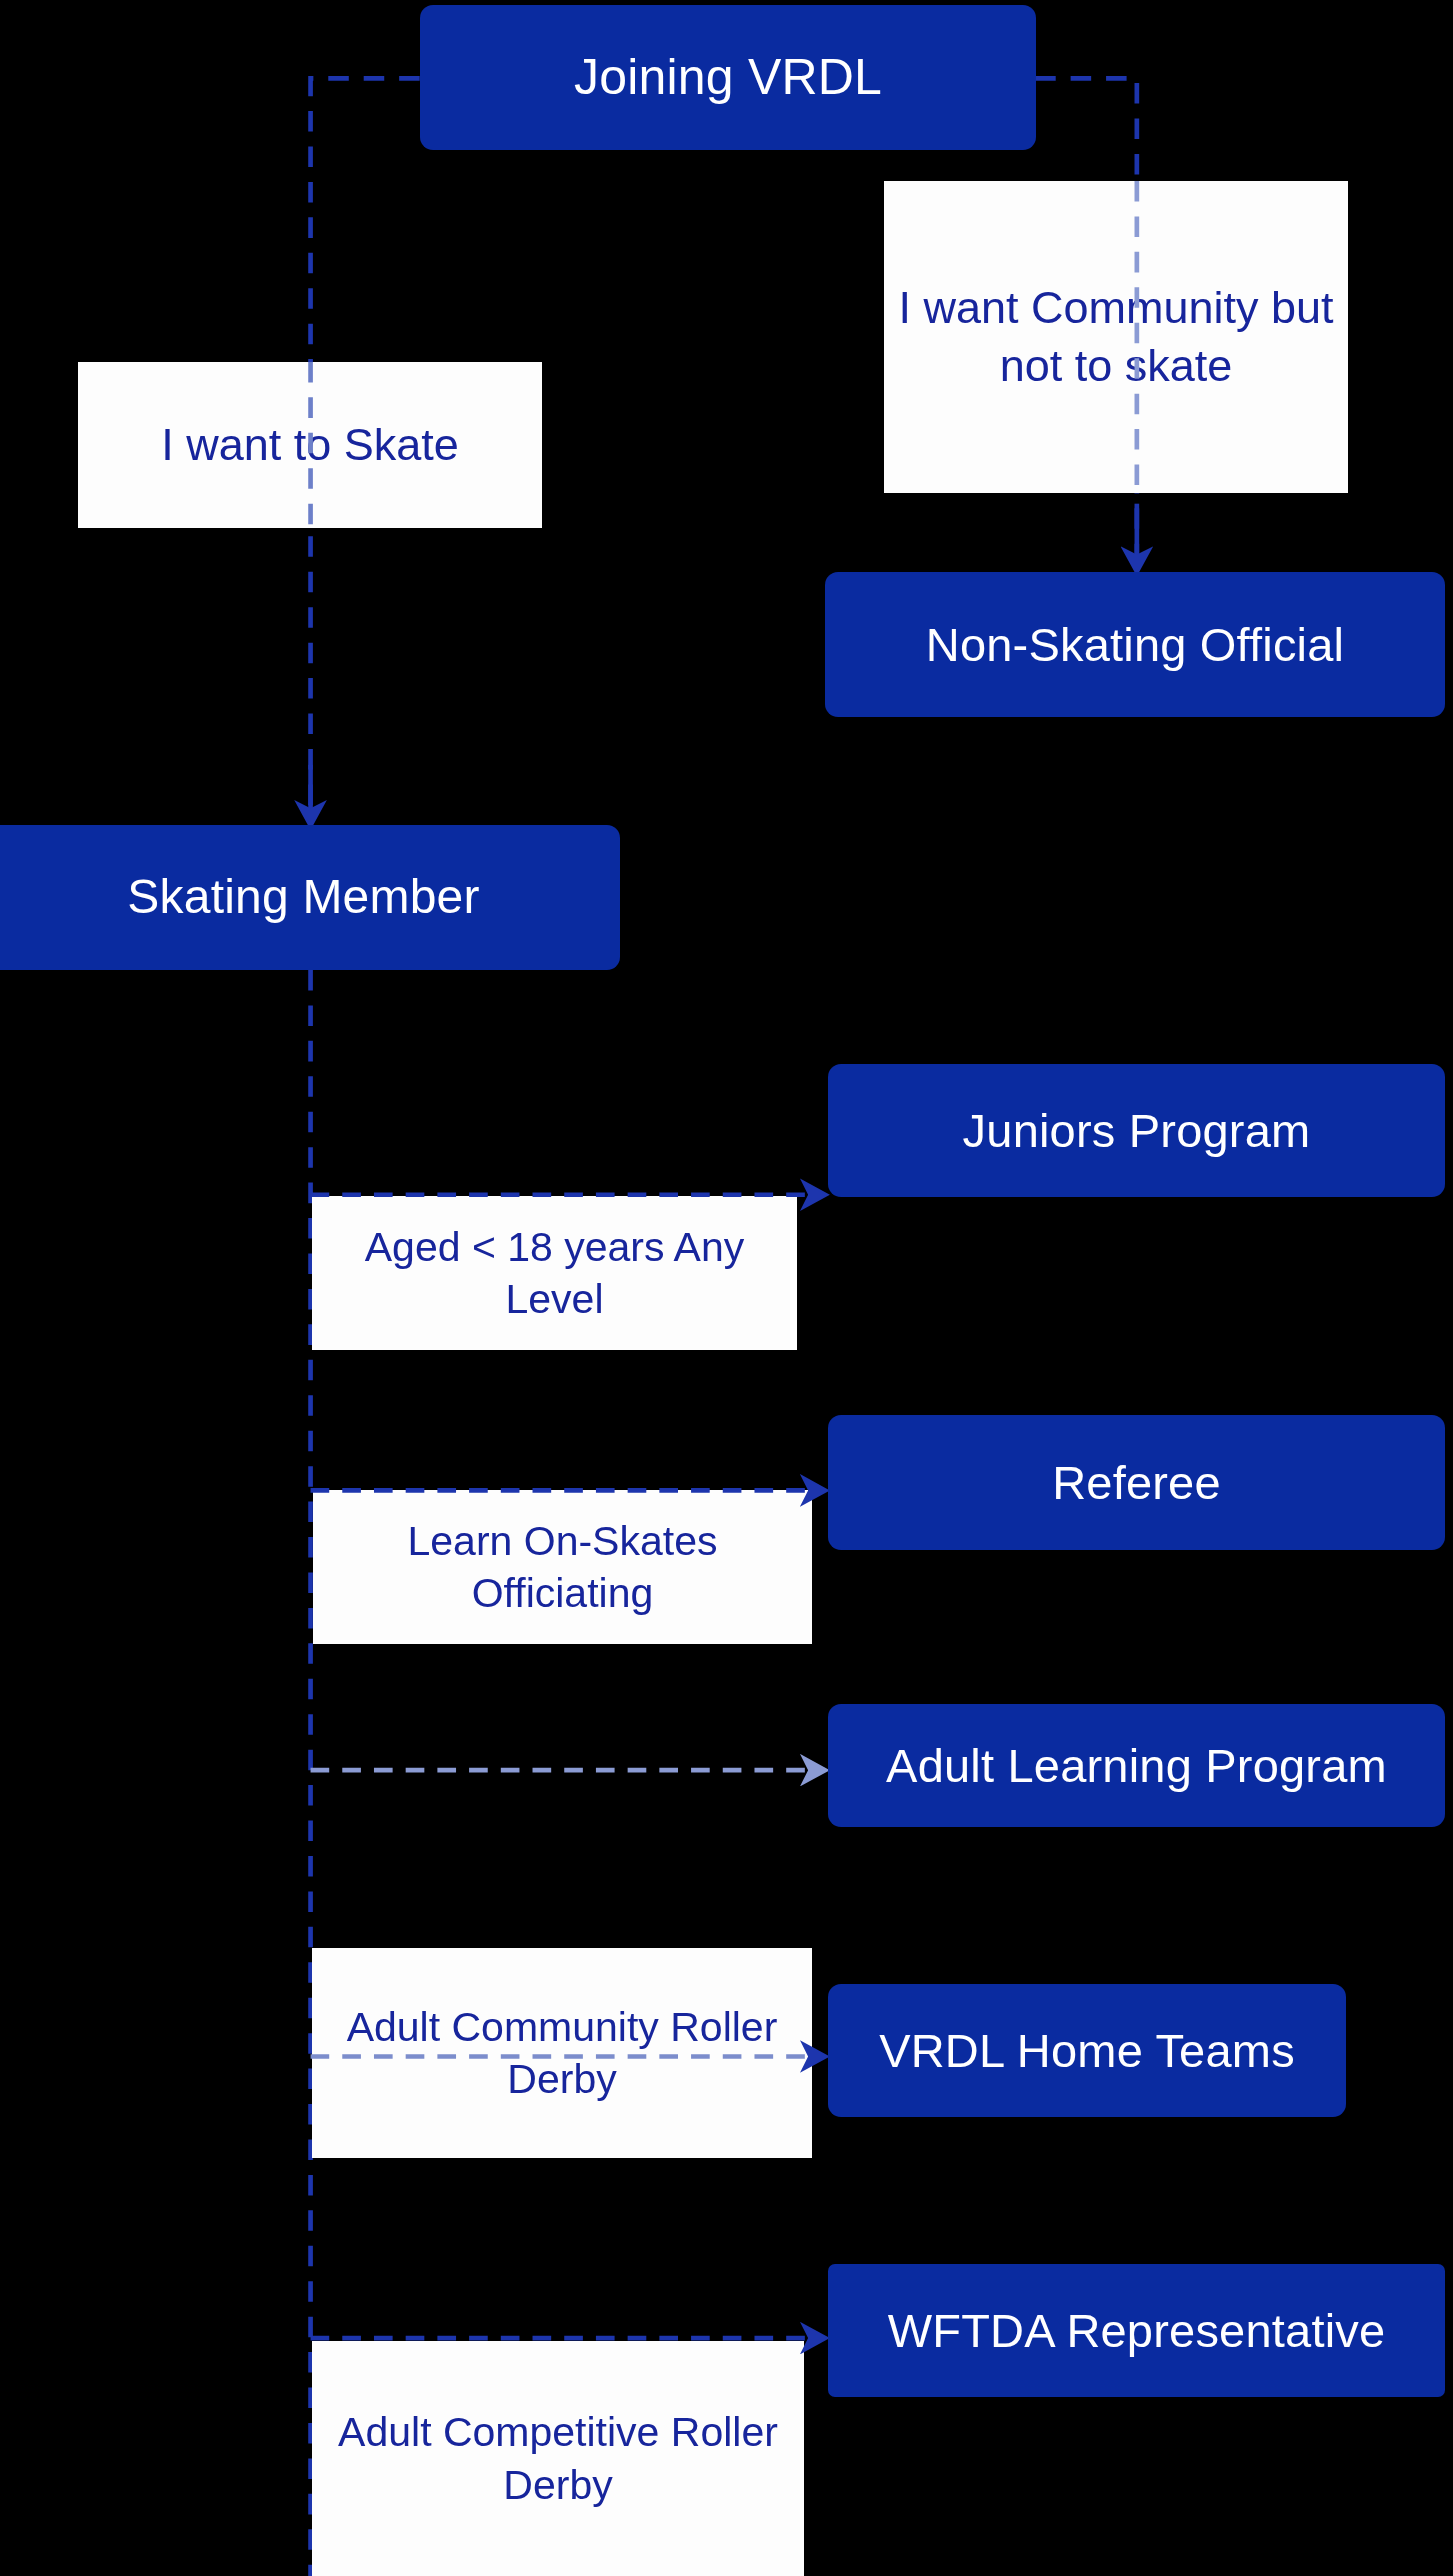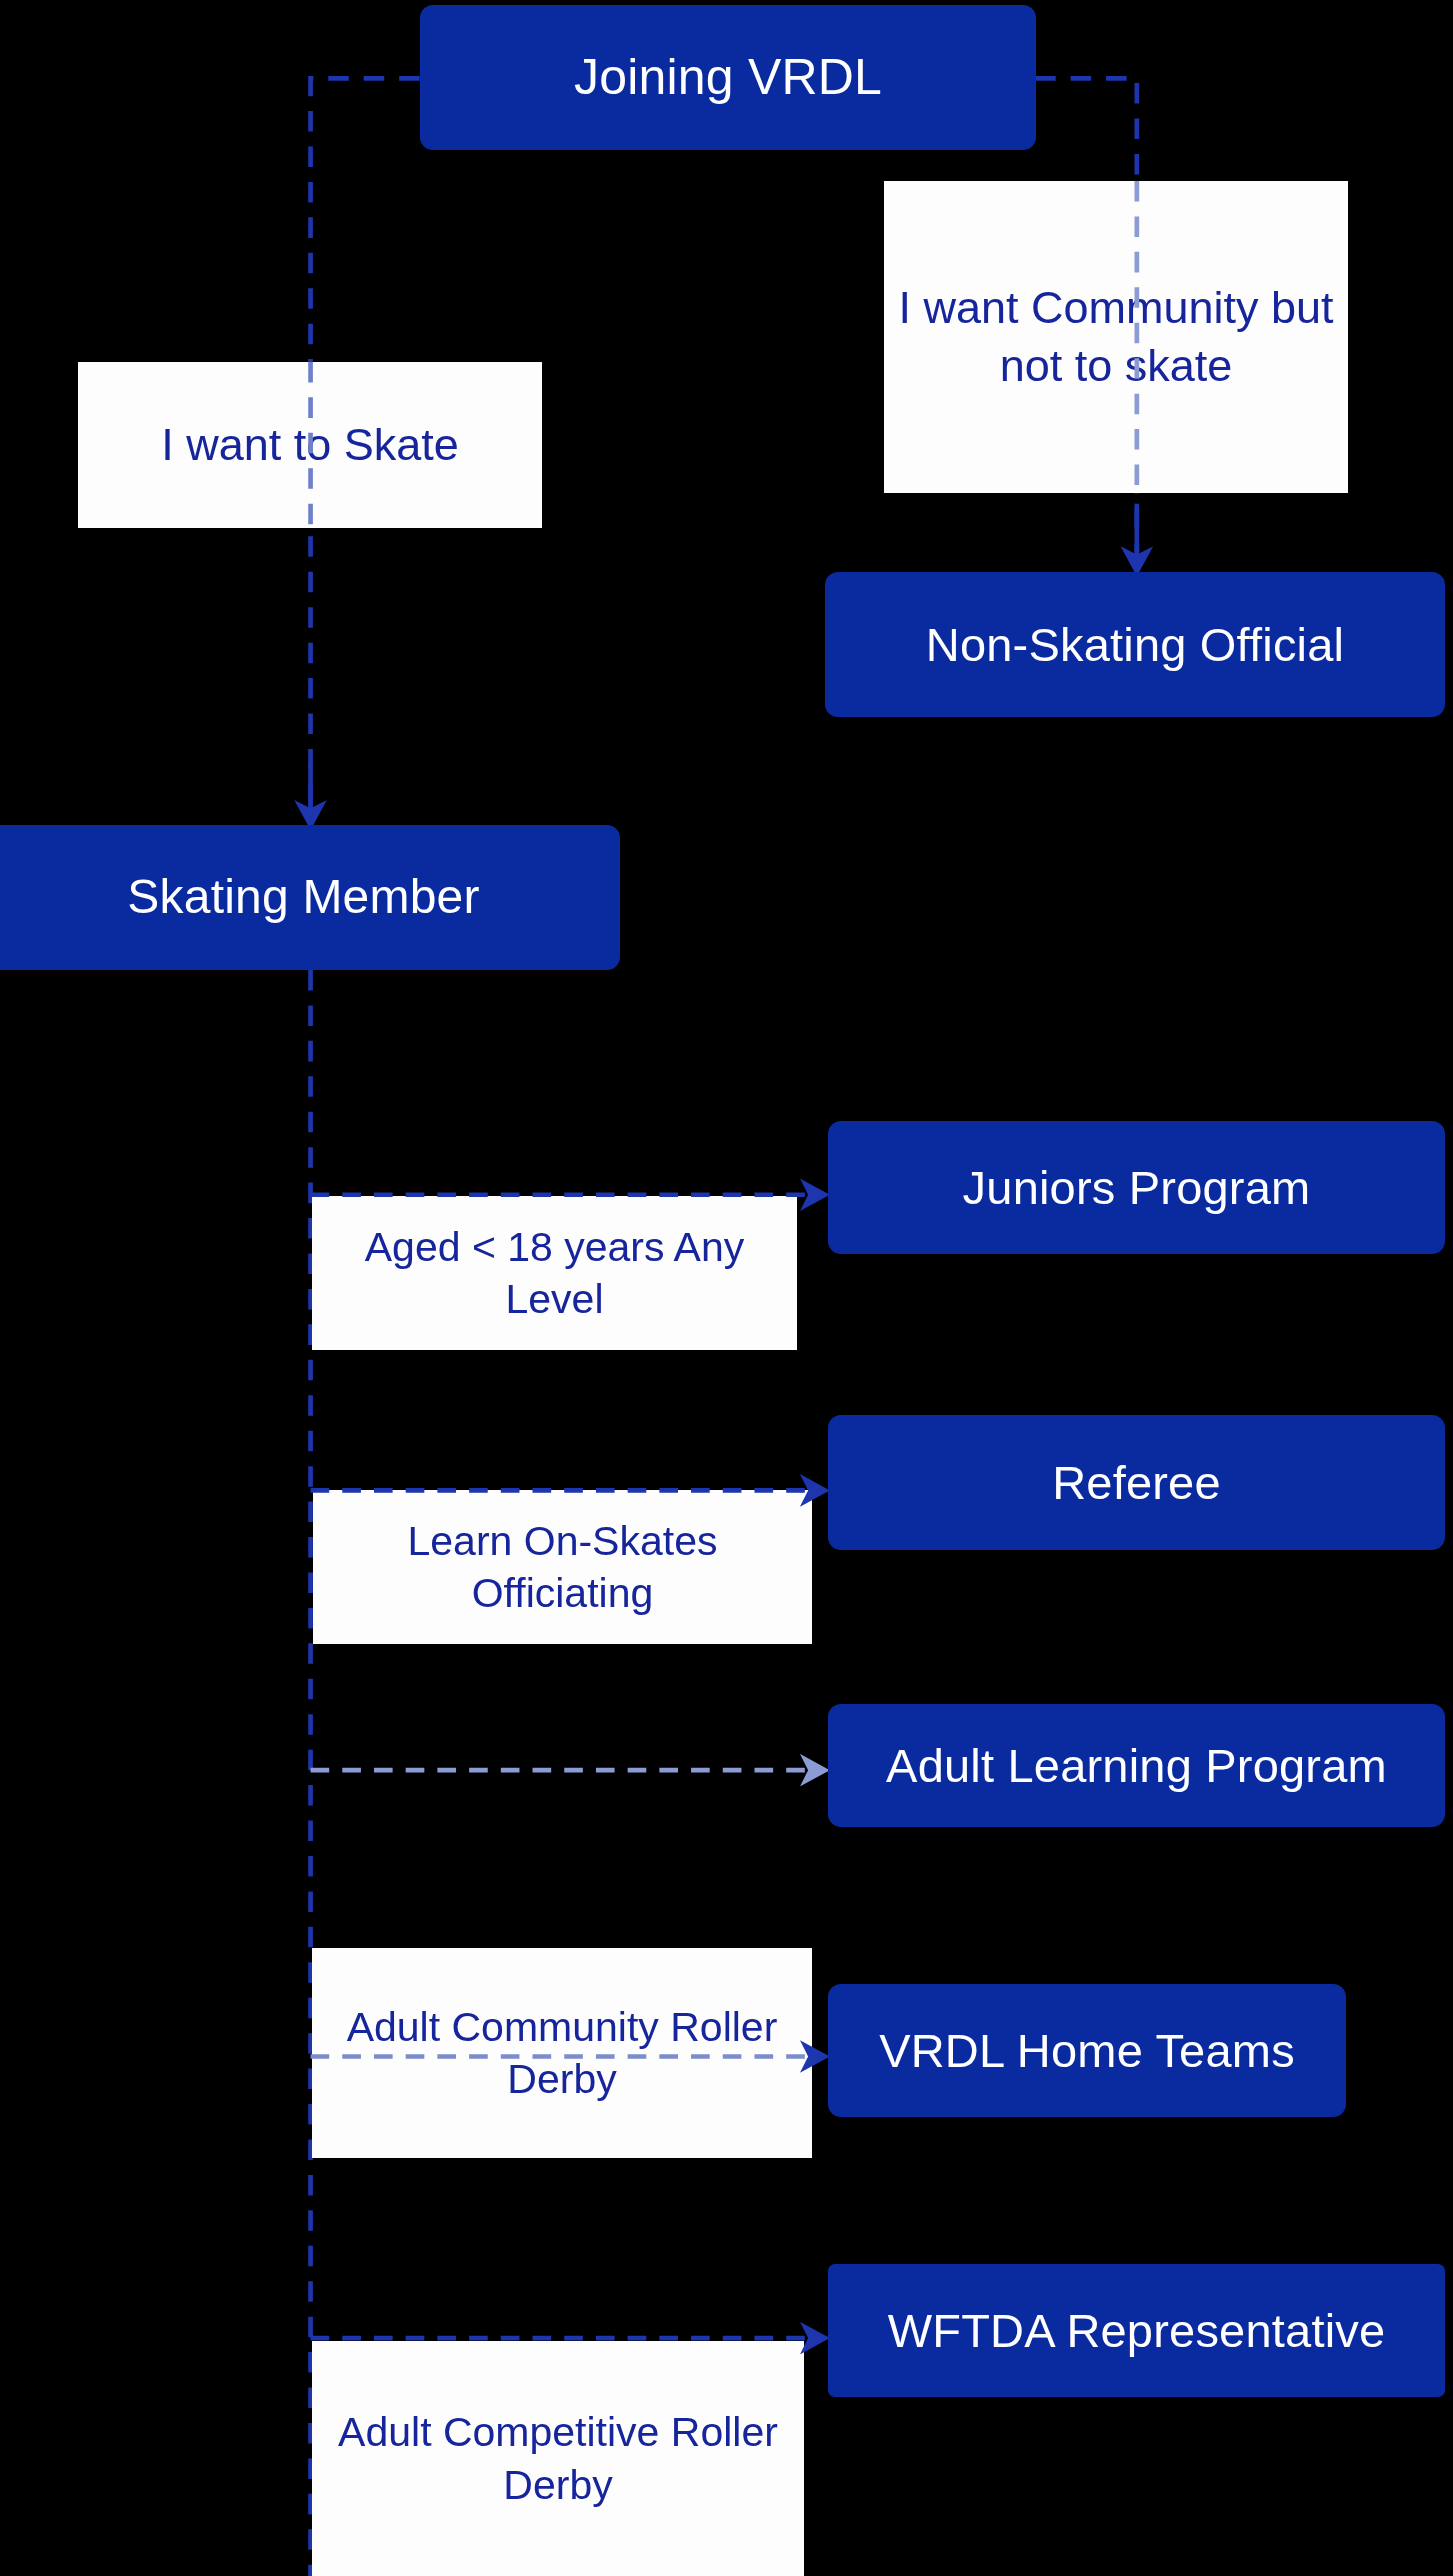--- a/index.html
+++ b/index.html
@@ -54,21 +54,21 @@
     height: 2576px;
     z-index: 25;
     pointer-events: none;
   }
   .edges-under {
     z-index: 10;
   }
   .n-title    { left: 420px;  top: 4.7px;    width: 616px; height: 145px; font-size: 50px; }
   .n-nso      { left: 825px;  top: 572px;  width: 620px; height: 145px; font-size: 47px; }
   .n-skmem    { left: -13px;  top: 825px;  width: 633px; height: 145px; font-size: 48px; }
-  .n-juniors  { left: 828px;  top: 1121px; width: 617px; height: 133px; font-size: 47px; }
+  .n-juniors  { left: 828px;  top: 1064px; width: 617px; height: 133px; font-size: 47px; }
   .n-referee  { left: 828px;  top: 1415px; width: 617px; height: 135px; font-size: 47px; }
   .n-alp      { left: 828px;  top: 1704px; width: 617px; height: 123px; font-size: 47px; }
   .n-home     { left: 828px;  top: 1984px; width: 518px; height: 133px; font-size: 47px; }
   .n-wftda    { left: 828px;  top: 2264px; width: 617px; height: 133px; font-size: 47px; border-radius: 7px; }
 
   .l-skate    { left: 78px;  top: 362px;  width: 464px; height: 166px; font-size: 45px; text-align: right; }
   .l-comm     { left: 884px; top: 181px;  width: 464px; height: 312px; font-size: 45px; }
   .l-aged     { left: 312px; top: 1196px; width: 485px; height: 154px; font-size: 41px; }
   .l-learn    { left: 313px; top: 1490px; width: 499px; height: 154px; font-size: 41px; }
   .l-adultlrn { left: 312px; top: 1780px; width: 524px; height: 194px; font-size: 41px; }

